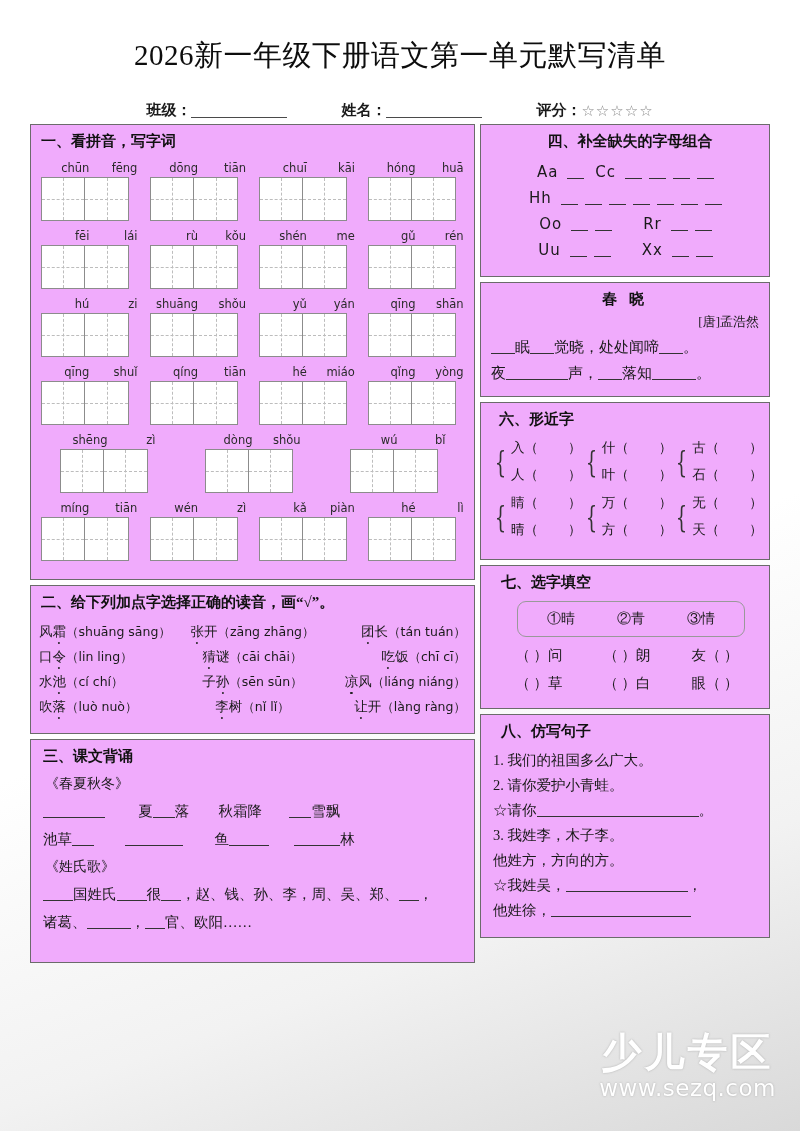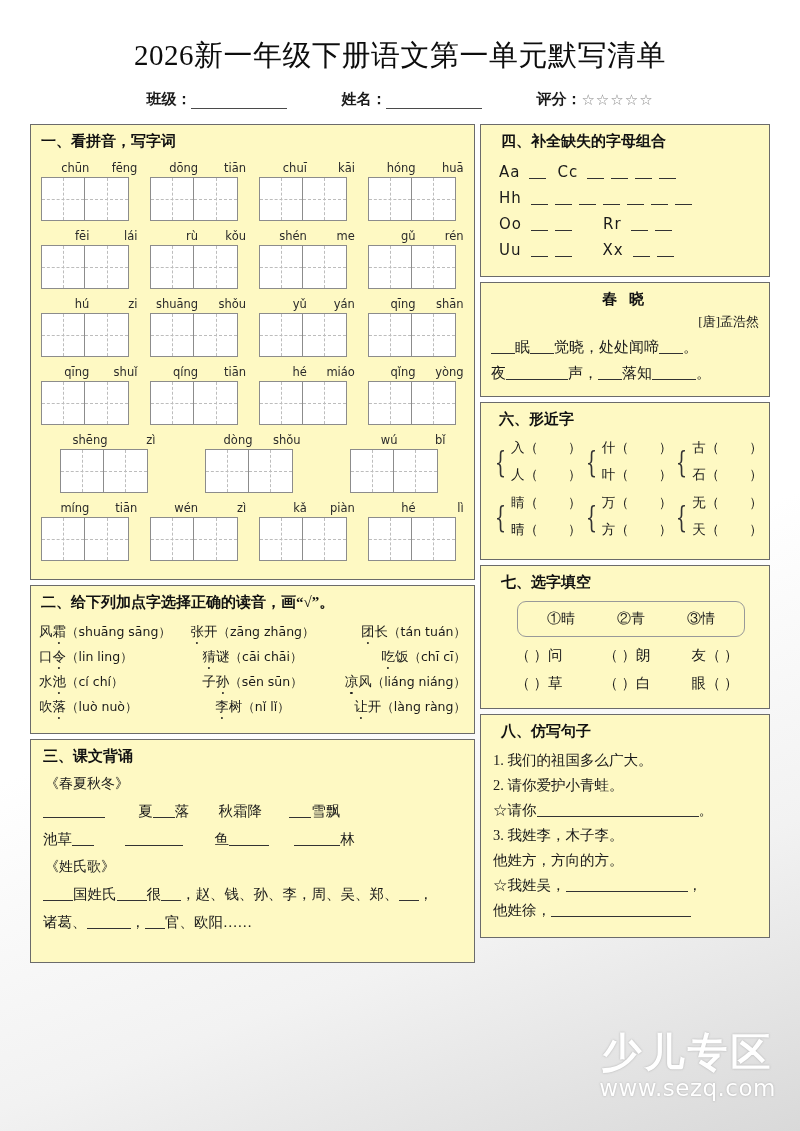--- a/index.html
+++ b/index.html
@@ -15,36 +15,36 @@
   
   .title{
     text-align:center;font-size:29px;font-weight:400;color:#0d0d0d;
     letter-spacing:.5px;margin:36px 0 0 0;
     font-family:"Liberation Serif","DejaVu Serif",serif;
   }
   .meta{
     display:flex;justify-content:center;align-items:center;gap:54px;
     margin-top:14px;font-size:15px;color:#1a1a1a;font-weight:bold;
   }
-  .meta .fld{display:flex;align-items:flex-end;white-space:nowrap;}
+  .meta .fld{display:flex;align-items:center;white-space:nowrap;margin-top:11px;}
   .blank-line{display:inline-block;border-bottom:1.4px solid #4a4a4a;height:13px;}
   .b-class{width:96px;}
   .b-name{width:96px;}
   .stars{letter-spacing:1px;color:#8a8a8a;font-size:15px;font-weight:normal;}
 
   
   .grid{
     position:absolute;left:30px;top:124px;width:740px;
     display:flex;gap:0;
   }
   .colL{width:450px;}
   .colR{width:290px;margin-left:5px;}
 
   .box{
-    border:1.6px solid #6b6b6b;background:#fef9c3;box-sizing:border-box;
+    border:1.6px solid #6b6b6b;background:#f0abfc;box-sizing:border-box;
     margin-bottom:5px;
   }
   .box-h{
     font-size:15px;font-weight:bold;color:#111;padding:7px 0 4px 10px;
     font-family:"Liberation Serif","DejaVu Serif",serif;
   }
 
   
   .s1{padding-bottom:10px;}
   .py-row{display:flex;justify-content:space-around;margin:6px 4px 8px 4px;}
@@ -79,21 +79,21 @@
   .py{font-family:"DejaVu Sans",sans-serif;font-size:12.5px;}
 
   
   .s3{padding:0 10px 8px 10px;min-height:224px;}
   .s3 .box-h{padding-left:2px;}
   .s3 .ttl{font-size:14px;color:#1a1a1a;margin:5px 0 4px 4px;}
   .s3 .ln{font-size:14.5px;color:#1a1a1a;margin:9px 0 9px 2px;white-space:nowrap;}
   .u{display:inline-block;border-bottom:1.3px solid #333;height:14px;vertical-align:-2px;}
 
   
-  .s4{padding:0 10px 9px 10px;}
+  .s4{padding:0 10px 9px 10px;text-align:center;}
   .s4 .ln{font-size:15px;color:#1a1a1a;margin:8px 0 8px 8px;
     font-family:"DejaVu Sans",sans-serif;letter-spacing:1px;}
   .s4 .u{border-bottom:1.5px solid #333;}
 
   
   .s5{padding:0 10px 9px 10px;}
   .s5 .pt{text-align:center;font-size:15px;font-weight:bold;color:#111;margin:7px 0 4px 0;letter-spacing:4px;}
   .s5 .pa{text-align:right;font-size:13px;color:#1a1a1a;margin:2px 0 6px 0;}
   .s5 .ln{font-size:15px;color:#1a1a1a;margin:7px 0 4px 0;}
 

